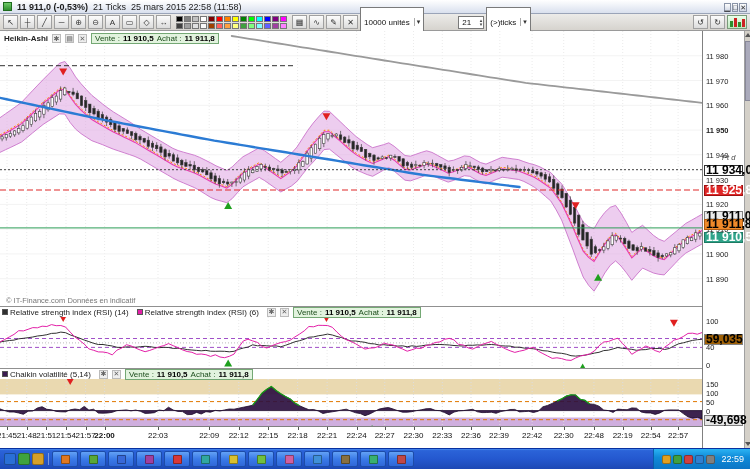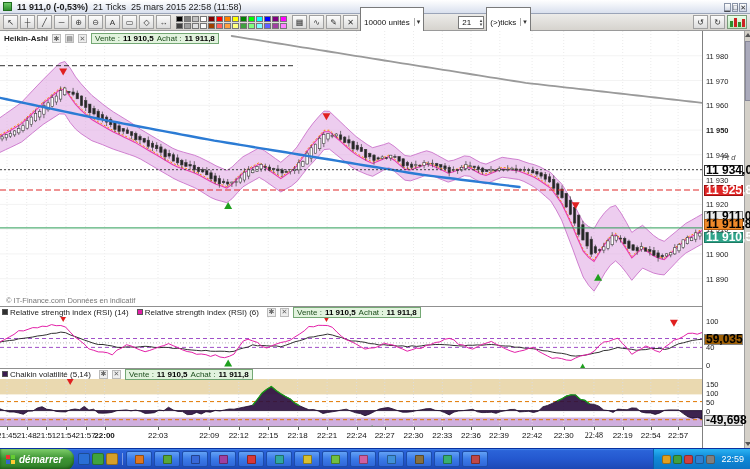--- a/index.html
+++ b/index.html
@@ -762,39 +762,30 @@
     <div class="tlbl" style="left: 442.3px;">22:33</div>
     <div class="ttick" style="left: 471px;"></div>
     <div class="tlbl" style="left: 471px;">22:36</div>
     <div class="ttick" style="left: 499.8px;"></div>
     <div class="tlbl" style="left: 499px; text-align: center;">22:39</div>
     <div class="ttick" style="left: 532.1px;"></div>
     <div class="tlbl" style="left: 532.1px;">22:42</div>
     <div class="ttick" style="left: 563.7px;"></div>
     <div class="tlbl" style="left: 563.7px;">22:30</div>
     <div class="ttick" style="left: 593.9px;"></div>
-    <div class="tlbl" style="left: 593.9px; font-family: Liberation Serif, serif;">22:48</div>
+    <div class="tlbl" style="left: 593.9px;">22:48</div>
     <div class="ttick" style="left: 622.7px;"></div>
     <div class="tlbl" style="left: 622.7px;">22:19</div>
     <div class="ttick" style="left: 650.8px;"></div>
     <div class="tlbl" style="left: 650.8px;">22:54</div>
     <div class="ttick" style="left: 678.1px;"></div>
     <div class="tlbl" style="left: 678.1px;">22:57</div>
   </div>
 
 <div class="taskbar">
-  <div class="start-btn">
-    <span class="flag">
-      <i style="background:#e33"></i>
-        <i style="background:#6c3"></i>
-        <i style="background:#36c"></i>
-        <i style="background:#fc3"></i>
-    </span>
-    <span>démarrer</span>
-  </div>
   <div class="quicklaunch" id="quicklaunch">
       <div class="ql-icon" style="background: rgb(42, 111, 214);"></div>
       <div class="ql-icon" style="background: rgb(63, 163, 63);"></div>
       <div class="ql-icon" style="background: rgb(214, 160, 42);"></div>
     </div>
   <div class="taskbtns" id="taskbtns">
       <div class="task-btn">
         <div class="task-ic" style="background: rgb(224, 120, 32);"></div>
       </div>
       <div class="task-btn">

